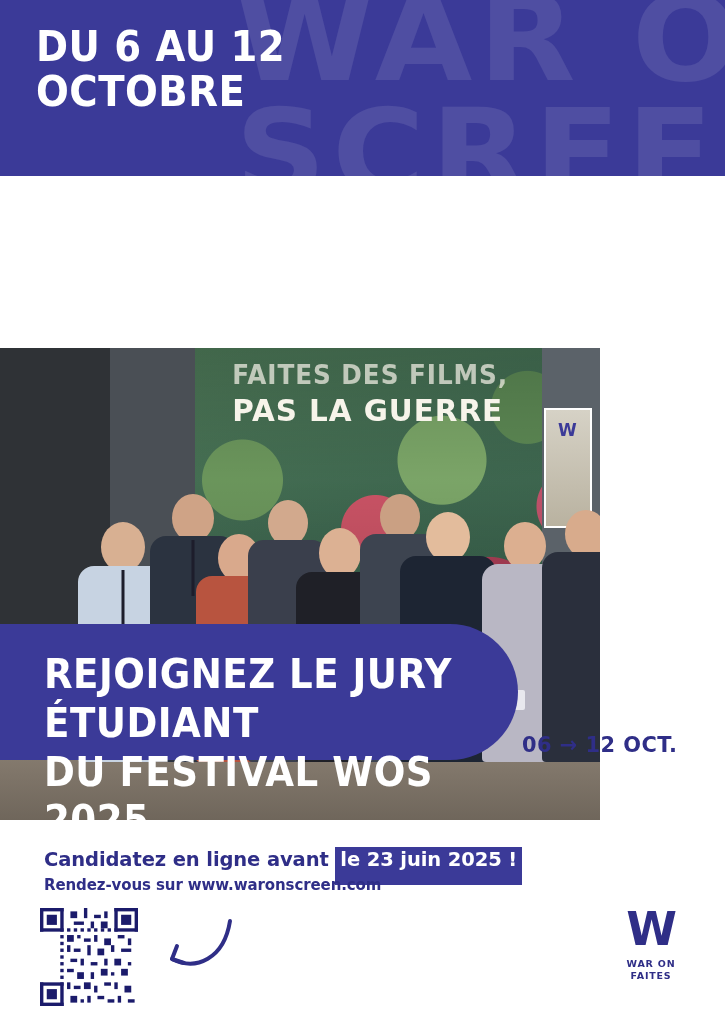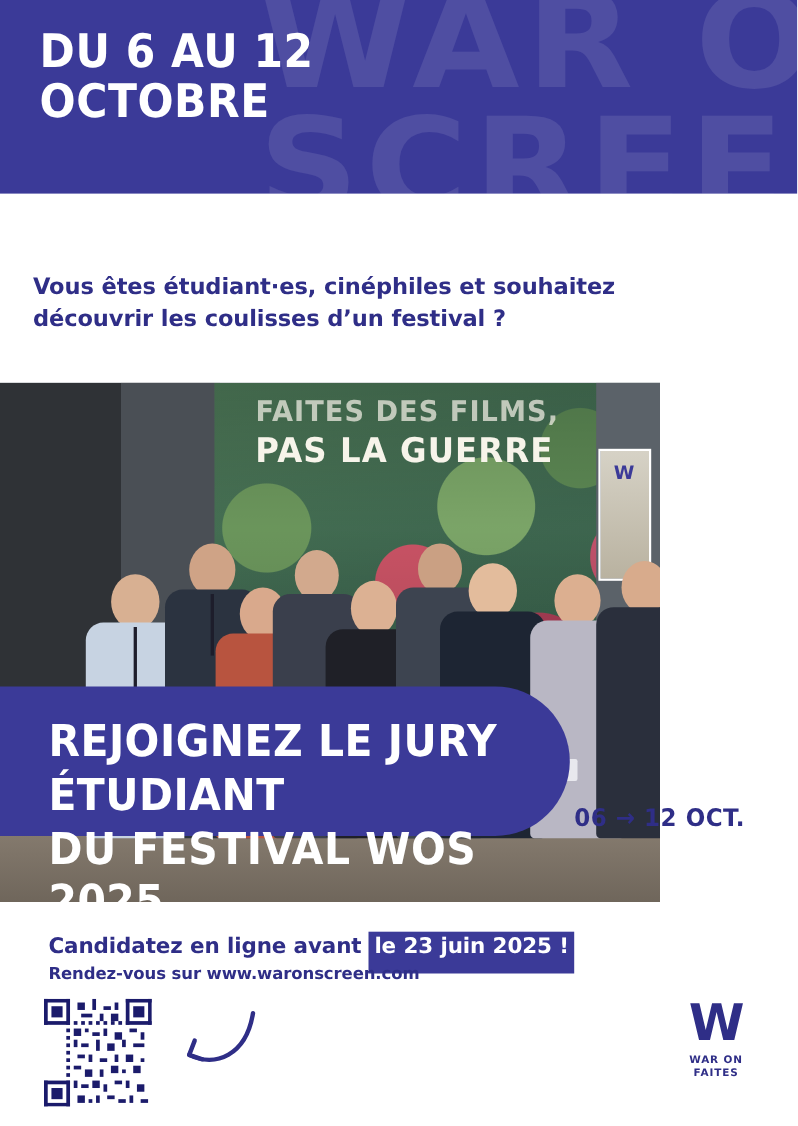--- a/index.html
+++ b/index.html
@@ -257,22 +257,20 @@
 
   <div class="header">
     <div class="header-watermark">WAR ON
 SCREEN</div>
 
     <div class="header-dates">DU 6 AU 12
 OCTOBRE</div>
 
   </div>
 
-  <div class="question">Vous êtes étudiant·es, cinéphiles et souhaitez
-découvrir les coulisses d’un festival ?</div>
 
   <div class="photo">
     <div class="photo-inner">
       <div class="bg-left"></div>
       <div class="bg-leftwall"></div>
 
       <div class="poster-art"></div>
       <div class="poster-text1">FAITES DES FILMS,</div>
       <div class="poster-text2">PAS LA GUERRE</div>
 

